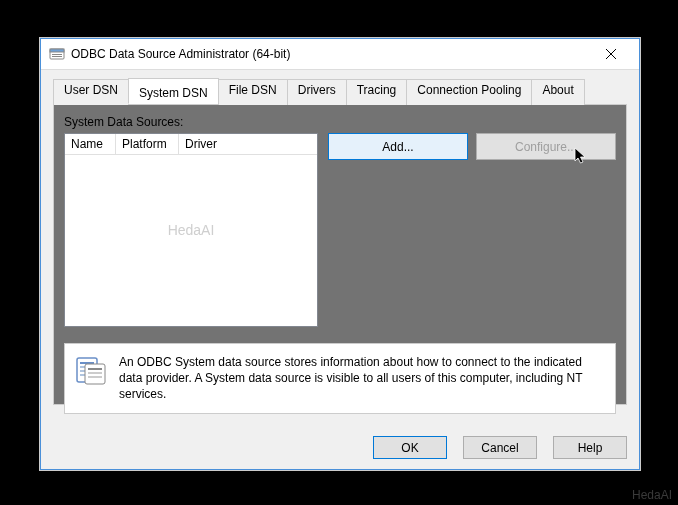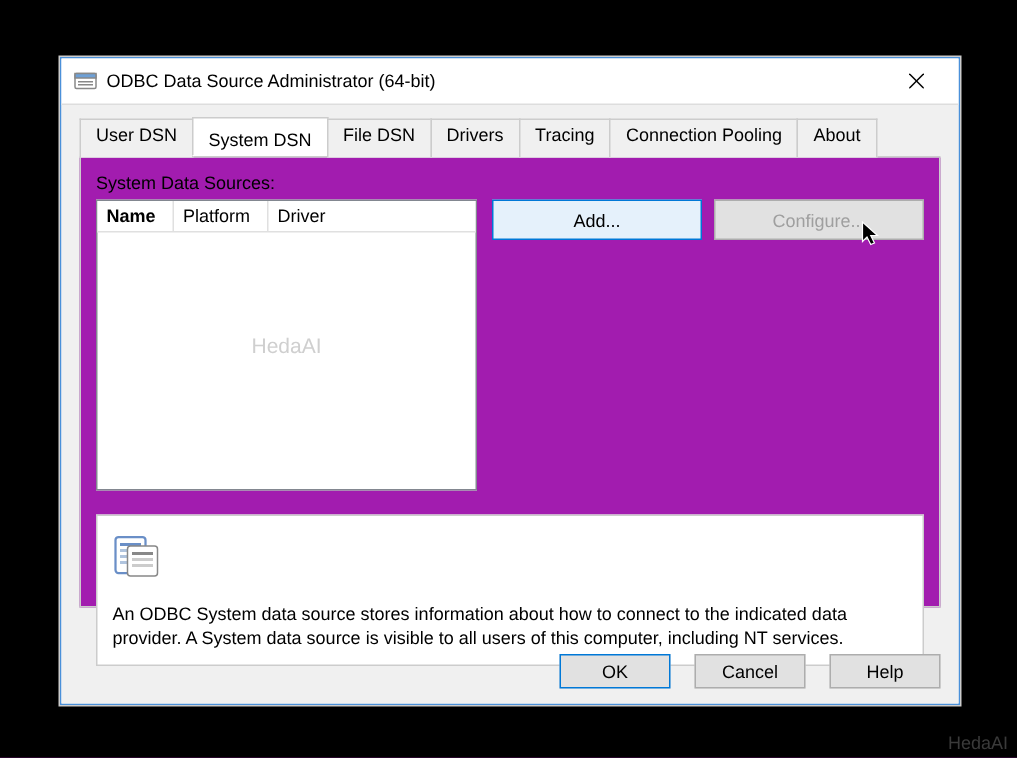--- a/index.html
+++ b/index.html
@@ -75,21 +75,21 @@
     top: 1px;
   }
   .tab.active {
     background: #fff;
     border-bottom: 1px solid #fff;
     top: 0;
     padding-top: 7px;
     text-align: center;
   }
   .tabpage {
-    background: #a21caf;
+    background: #737373;
     border: 1px solid #ccc;
     border-top: none;
     padding: 10px;
     height: 300px;
     box-sizing: border-box;
     position: relative;
   }
   .section-label {
     margin-bottom: 4px;
   }
@@ -113,21 +113,21 @@
     align-items: center;
   }
   .listview-headers div {
     padding: 0 6px;
     border-right: 1px solid #e0e0e0;
     height: 100%;
     display: flex;
     align-items: center;
     color: #000;
   }
-  .col-name { width: 38px; font-weight: bold; }
+  .col-name { width: 38px; }
   .col-platform { width: 50px; }
   .col-driver { flex: 1; border-right: none !important; }
   .watermark {
     position: absolute;
     top: 50%;
     left: 50%;
     transform: translate(-50%, -50%);
     color: #cfcfcf;
     font-size: 14px;
     pointer-events: none;
@@ -156,21 +156,20 @@
     cursor: default;
   }
   .info-box {
     margin-top: 16px;
     border: 1px solid #ccc;
     background: #fff;
     padding: 10px 10px;
     display: flex;
     gap: 12px;
     align-items: flex-start;
-    flex-direction: column;
   }
   .info-icon {
     width: 32px;
     flex-shrink: 0;
   }
   .info-text {
     line-height: 1.35;
   }
   .dialog-buttons {
     position: absolute;

